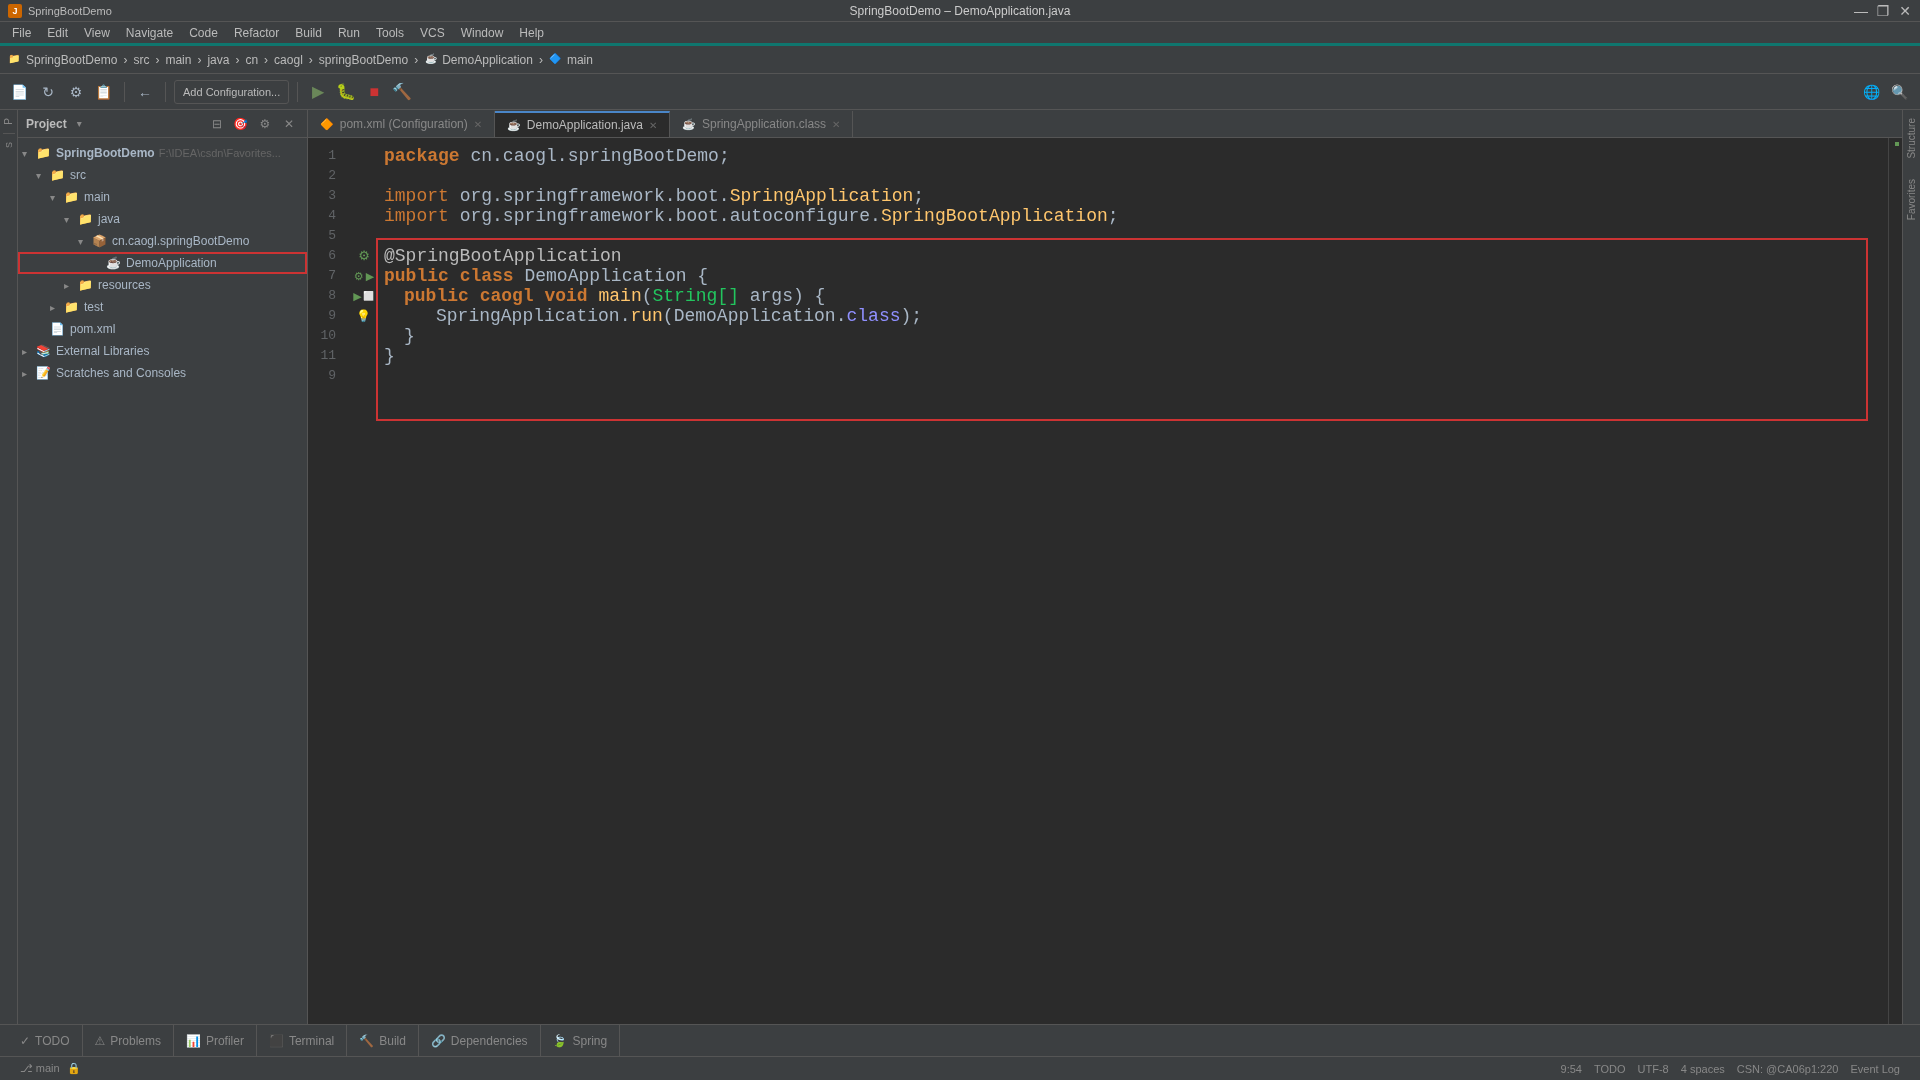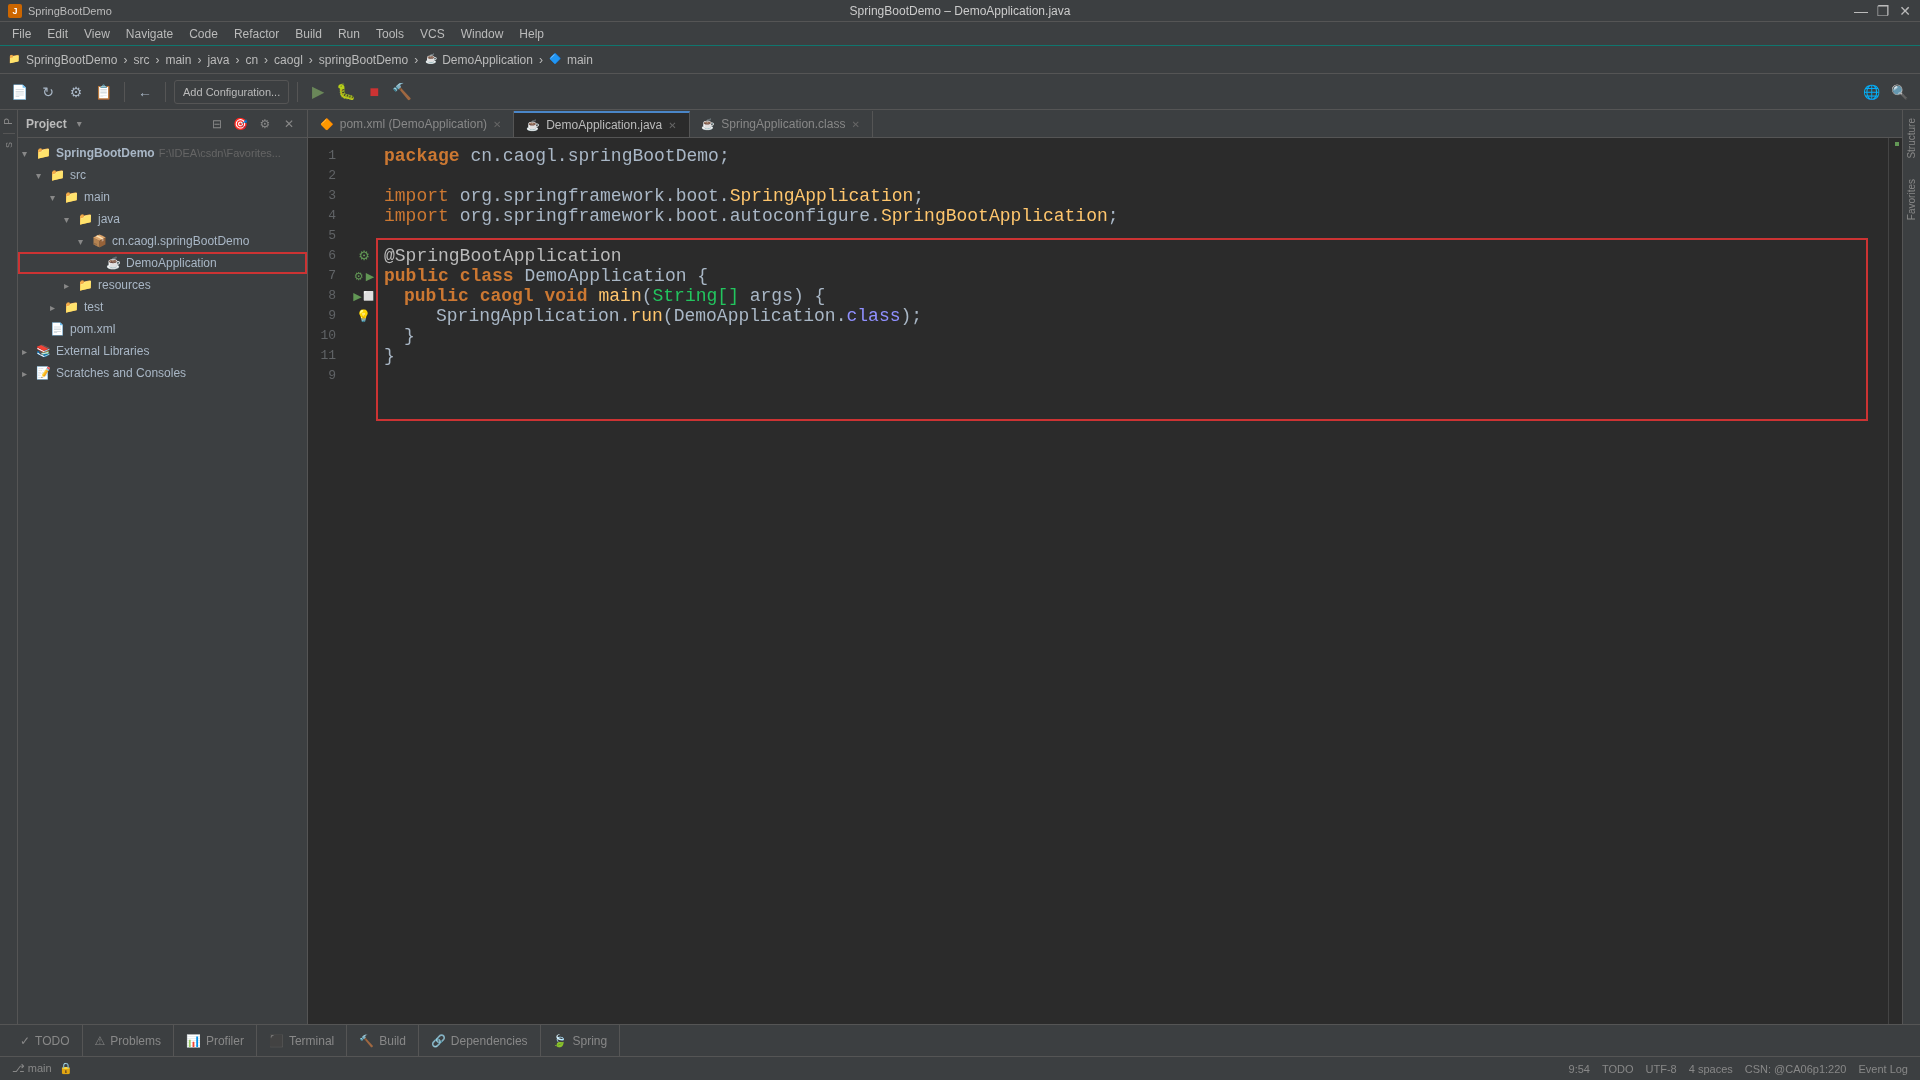--- a/index.html
+++ b/index.html
@@ -68,21 +68,21 @@
       font-weight: bold;
     }
 
     
     .menu-bar {
       height: 24px;
       background: #3c3f41;
       display: flex;
       align-items: center;
       padding: 0 4px;
-      border-bottom: 1px solid #0f766e;
+      border-bottom: 3px solid #0f766e;
     }
     .menu-item {
       padding: 2px 8px;
       font-size: 12px;
       color: #bbb;
       cursor: pointer;
     }
 
     
     .nav-bar {
@@ -370,21 +370,21 @@
     .bottom-tab-icon {
       font-size: 12px;
     }
 
     
     .status-bar {
       height: 24px;
       background: #3c3f41;
       display: flex;
       align-items: center;
-      padding: 0 12px;
+      padding: 0 20px;
       border-top: 1px solid #555;
       gap: 8px;
     }
     .status-item {
       font-size: 11px;
       color: #888;
       cursor: pointer;
     }
     .status-right {
       margin-left: auto;
@@ -553,21 +553,21 @@
         <span class="tree-label">Scratches and Consoles</span>
       </div>
     </div>
   </div>
 
   <div class="editor-area">
 
     <div class="tab-bar">
       <div class="tab">
         <span class="tab-icon" style="color:#cc7832;">🔶</span>
-        <span>pom.xml (DemoApplication)</span>
+        <span>pom.xml (Configuration)</span>
         <span class="tab-close">✕</span>
       </div>
       <div class="tab active">
         <span class="tab-icon" style="color:#cc7832;">☕</span>
         <span>DemoApplication.java</span>
         <span class="tab-close">✕</span>
       </div>
       <div class="tab">
         <span class="tab-icon" style="color:#888;">☕</span>
         <span>SpringApplication.class</span>

